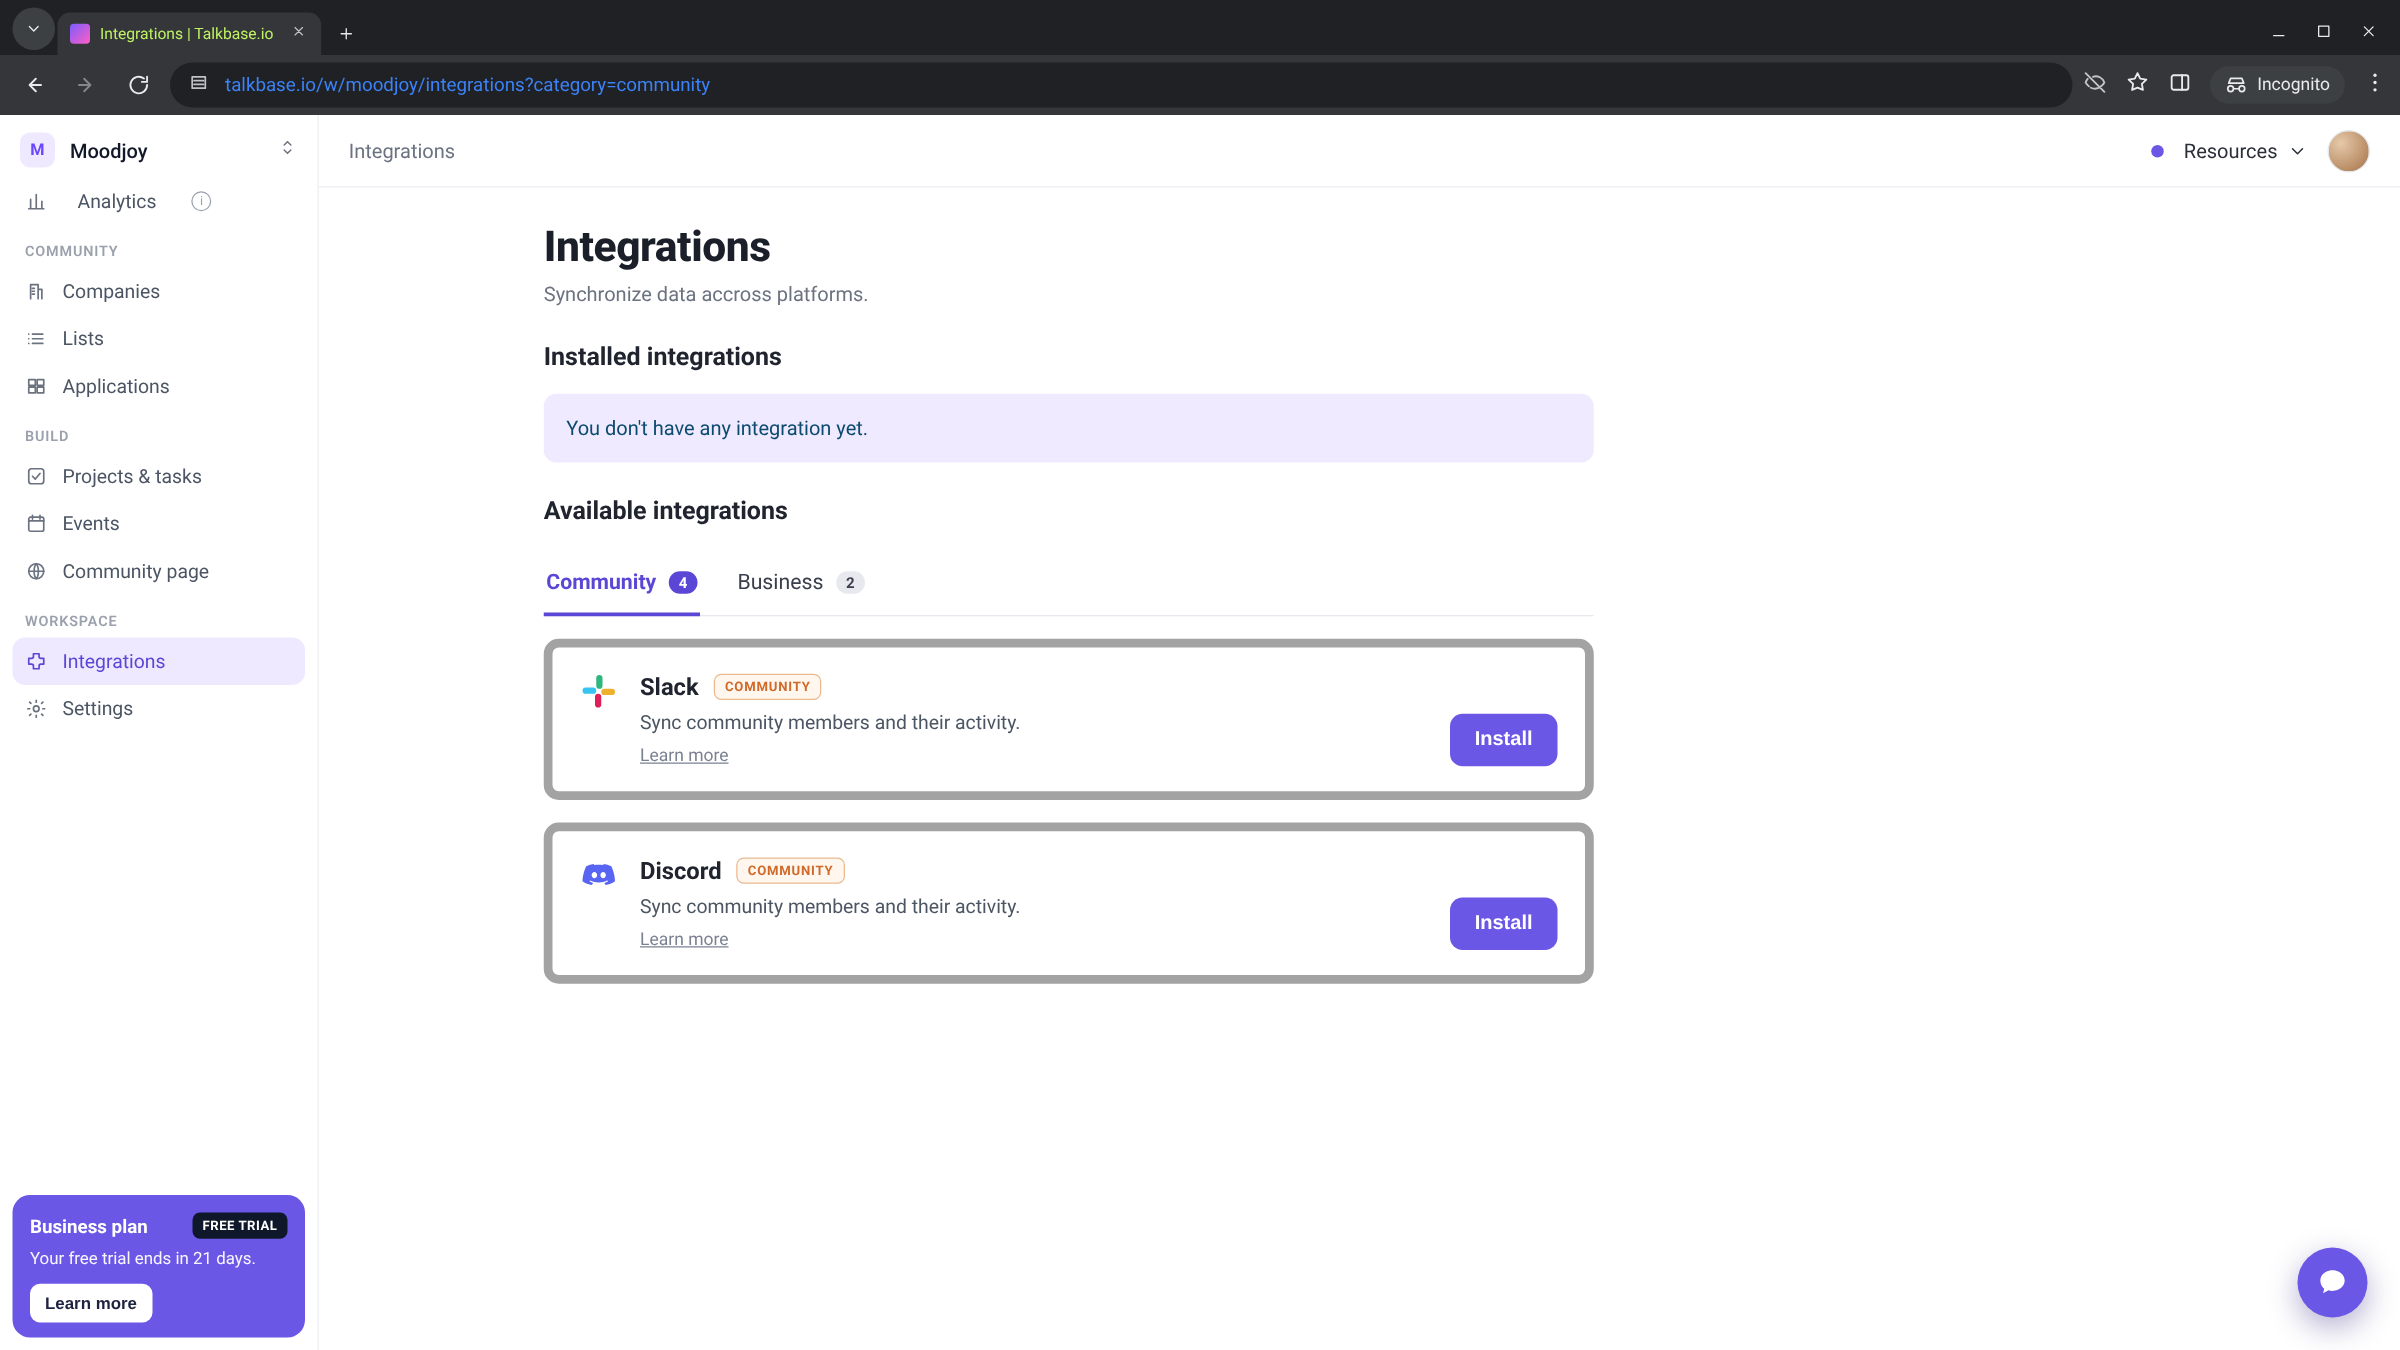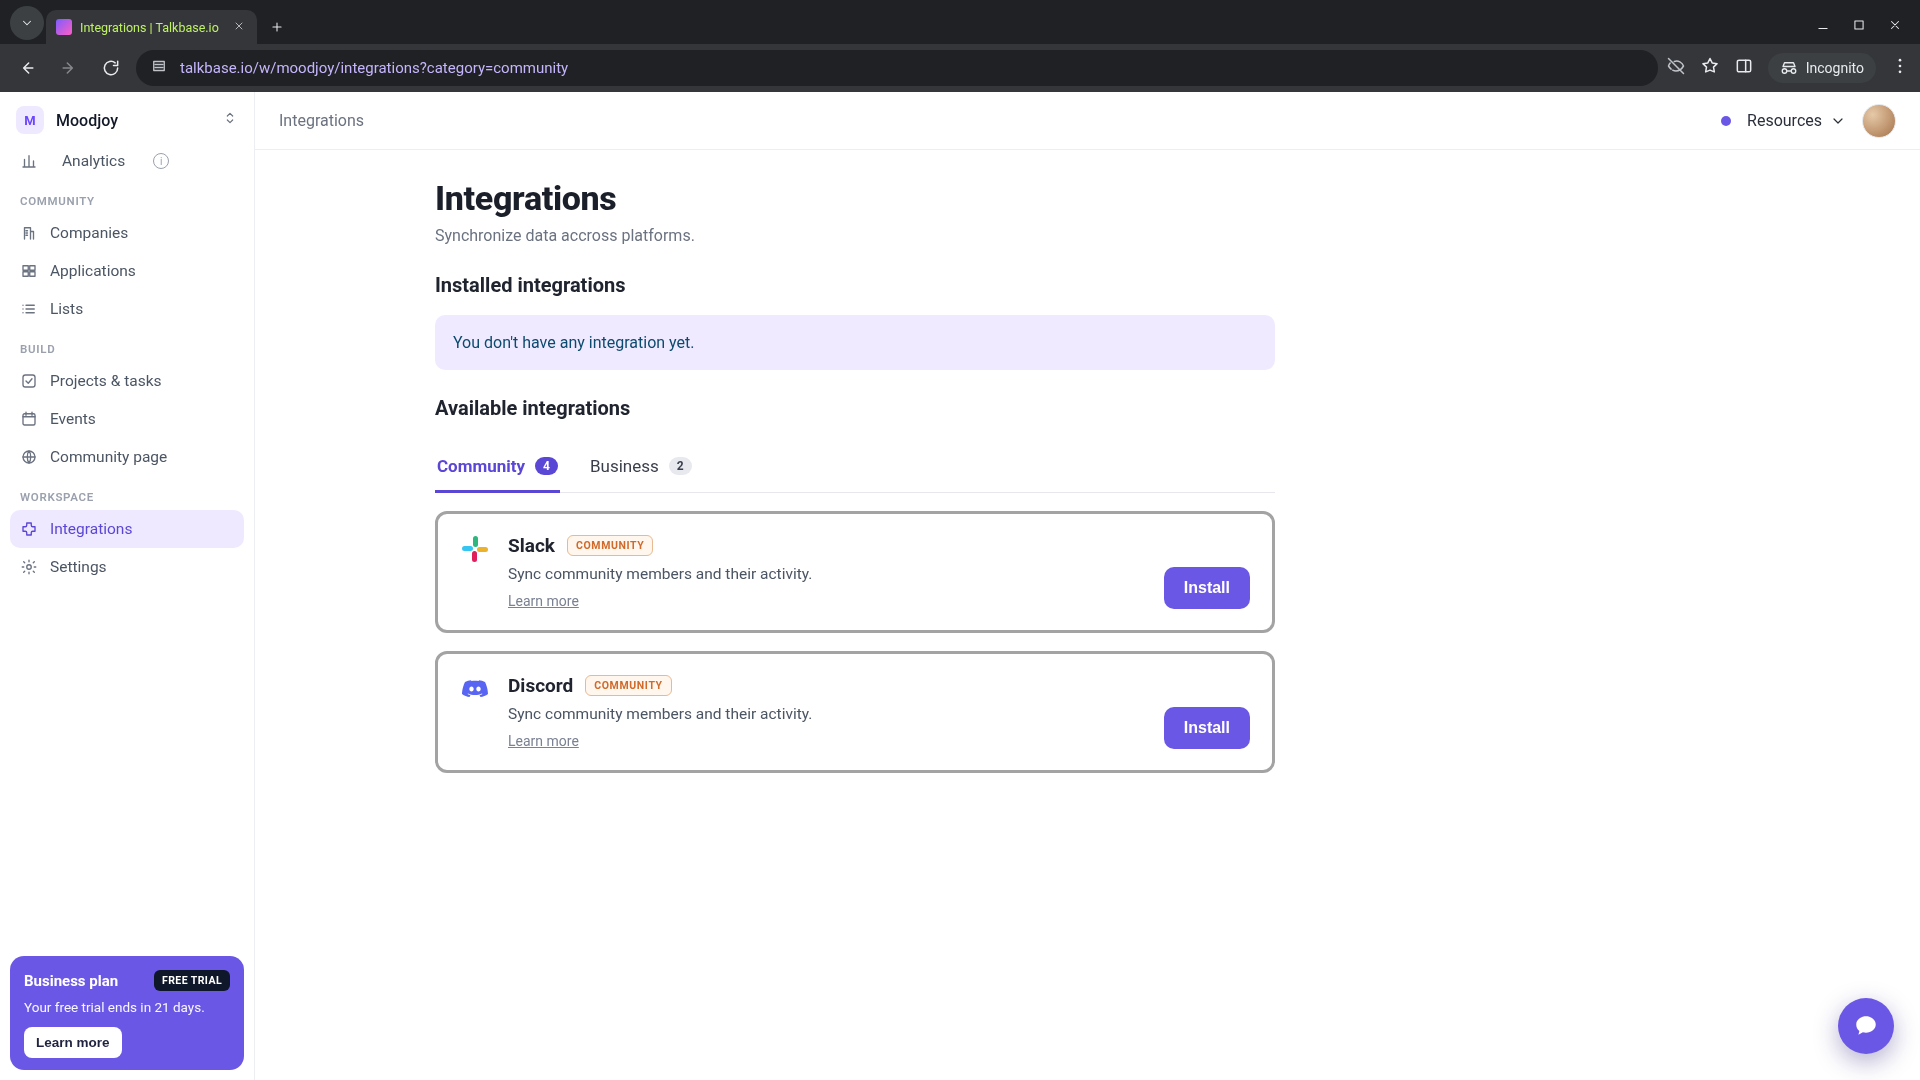--- a/index.html
+++ b/index.html
@@ -16,21 +16,21 @@
   .tab .close { margin-left:6px; opacity:.8; }
   .newtab { width:28px; height:28px; display:flex; align-items:center; justify-content:center; color:#e8eaed; margin:0 4px 3px 6px; }
   .chrome-spacer { flex:1; }
   .win-ctrls { display:flex; gap:22px; color:#e8eaed; padding:0 10px 8px 10px; }
   .win-ctrls span { width:14px; text-align:center; }
 
   .addr-bar { height: 48px; background:#35363a; display:flex; align-items:center; padding:0 10px; gap:8px; color:#e8eaed; }
   .addr-btn { width:34px; height:34px; display:flex; align-items:center; justify-content:center; border-radius:50%; }
   .addr-btn.disabled { opacity:.45; }
   .addr-field { flex:1; height:36px; background:#202124; border-radius:18px; display:flex; align-items:center; padding:0 14px; gap:12px; color:#e8eaed; font-size:15px; }
-  .addr-field .site { color:#c4b5fd; white-space:nowrap; overflow:hidden; text-overflow:ellipsis; }
+  .addr-field .site { color:#3b82f6; white-space:nowrap; overflow:hidden; text-overflow:ellipsis; }
   .addr-right { display:flex; align-items:center; gap:14px; }
   .incognito-pill { display:flex; align-items:center; gap:8px; background:#3c4043; border-radius:18px; padding:6px 12px; font-size:14px; }
   .incognito-pill .ic { width:18px; height:18px; display:inline-block; }
 
   
   .viewport { position:absolute; top:92px; left:0; right:0; bottom:0; background:#ffffff; display:flex; }
 
   
   .sidebar { width:255px; border-right:1px solid #eceef2; display:flex; flex-direction:column; position:relative; }
   .ws-switch { display:flex; align-items:center; gap:12px; padding:14px 16px; }
@@ -70,21 +70,21 @@
   .page-sub { color:#6b7280; margin-top:8px; font-size:16px; }
   h2.sec { font-size:20px; font-weight:700; color:#20242f; margin-top:28px; }
   h2.sec.second { margin-top:26px; }
   .empty { margin-top:18px; background:#efeaff; color:#0c4a6e; border-radius:10px; padding:18px 18px; font-size:16px; }
   .tabs { display:flex; gap:28px; border-bottom:1px solid #e6e8ee; margin-top:22px; }
   .tabbtn { display:flex; align-items:center; gap:10px; padding:14px 2px; font-size:17px; color:#3a3f4b; cursor:pointer; border-bottom:3px solid transparent; margin-bottom:-1px; }
   .tabbtn .count { background:#e7e9ef; color:#3a3f4b; font-weight:700; font-size:12px; border-radius:999px; padding:2px 8px; min-width:20px; text-align:center; }
   .tabbtn.active { color:#5b47d6; font-weight:700; border-bottom-color:#5b47d6; }
   .tabbtn.active .count { background:#5b47d6; color:#fff; }
 
-  .card { border:3px solid #a3a3a3; border-radius:12px; padding:20px 22px; margin-top:18px; display:flex; align-items:flex-start; gap:18px; }
+  .card { border:7px solid #a3a3a3; border-radius:12px; padding:20px 22px; margin-top:18px; display:flex; align-items:flex-start; gap:18px; }
   .card .logo { width:30px; height:30px; flex:0 0 30px; display:flex; align-items:center; justify-content:center; }
   .card .body { flex:1; min-width:0; }
   .card .title-row { display:flex; align-items:center; gap:12px; }
   .card .name { font-size:19px; font-weight:700; color:#20242f; }
   .card .tag { font-size:10.5px; font-weight:700; letter-spacing:.06em; color:#d06a2a; border:1px solid #e9b98f; background:#fff6ee; border-radius:6px; padding:3px 8px; }
   .card .desc { margin-top:8px; color:#4b5563; font-size:15.5px; }
   .card .learn { margin-top:10px; color:#7a8192; font-size:14px; text-decoration:underline; display:inline-block; cursor:pointer; }
   .card .install { background:#6b57e6; color:#fff; border:none; border-radius:10px; padding:12px 20px; font-size:16px; font-weight:600; cursor:pointer; align-self:center;margin-top:32px; }
 
   
@@ -223,32 +223,32 @@
         <span class="ic">
           <svg viewBox="0 0 24 24" width="18" height="18">
               <path class="stroke" d="M6 20V5h8v15M14 10h4v10M8 9h2M8 12h2M8 15h2"></path>
             </svg>
         </span>
         <span>Companies</span>
       </div>
       <div class="side-item">
         <span class="ic">
           <svg viewBox="0 0 24 24" width="18" height="18">
+              <path class="stroke" d="M8 7h11M8 12h11M8 17h11M4 7h.01M4 12h.01M4 17h.01"></path>
+            </svg>
+        </span>
+        <span>Lists</span>
+      </div>
+      <div class="side-item">
+        <span class="ic">
+          <svg viewBox="0 0 24 24" width="18" height="18">
               <path class="stroke" d="M4 5h7v6H4zM13 5h7v6h-7zM4 13h7v6H4zM13 13h7v6h-7z"></path>
             </svg>
         </span>
         <span>Applications</span>
-      </div>
-      <div class="side-item">
-        <span class="ic">
-          <svg viewBox="0 0 24 24" width="18" height="18">
-              <path class="stroke" d="M8 7h11M8 12h11M8 17h11M4 7h.01M4 12h.01M4 17h.01"></path>
-            </svg>
-        </span>
-        <span>Lists</span>
       </div>
 
       <div class="section-label">BUILD</div>
       <div class="side-item">
         <span class="ic">
           <svg viewBox="0 0 24 24" width="18" height="18">
               <rect x="4" y="4" width="16" height="16" rx="3" class="stroke"></rect>
               <path class="stroke" d="M8 12l3 3 5-6"></path>
             </svg>
         </span>

